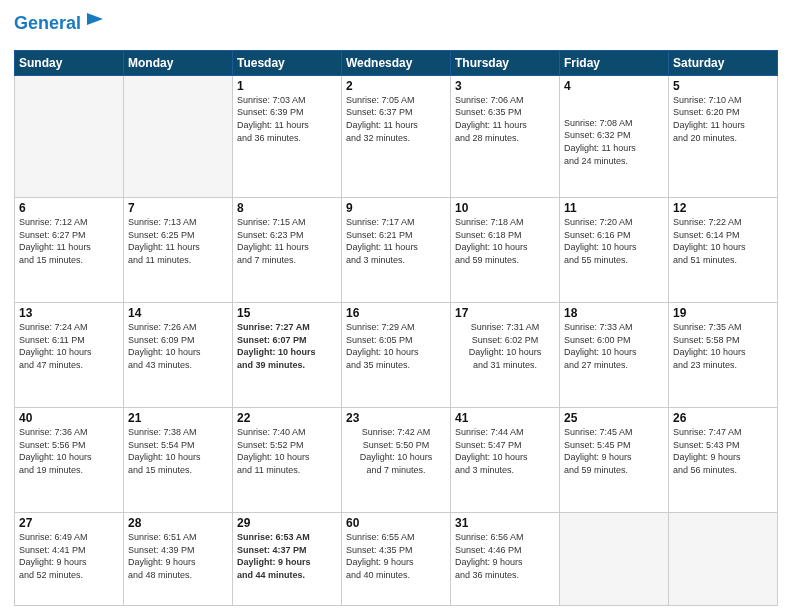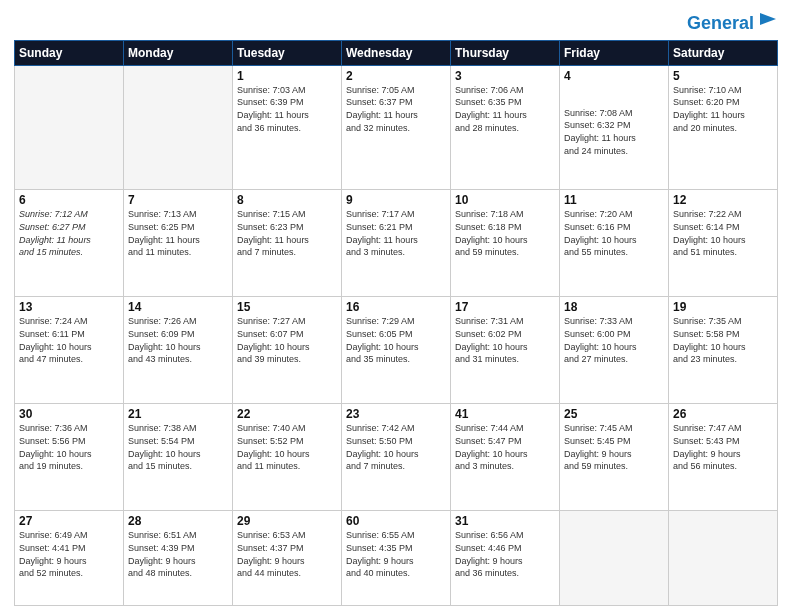--- a/index.html
+++ b/index.html
@@ -12,23 +12,23 @@
     }
     .page {
       width: 792px;
       height: 612px;
       padding: 10px 14px 6px 14px;
       display: flex;
       flex-direction: column;
     }
     .header {
       display: flex;
-      justify-content: flex-end;
+      justify-content: flex-start;
       align-items: flex-start;
-      margin-bottom: 6px;
+      margin-bottom: 16px;
     }
     .logo {
       display: flex;
       align-items: center;
       margin-top: 4px;
     }
     .logo-text {
       font-size: 18px;
       font-weight: bold;
       color: #1a3a5c;
@@ -57,21 +57,21 @@
       margin-top: 2px;
     }
     .calendar {
       flex: 1;
       border: 1px solid #ccc;
       border-collapse: collapse;
       width: 100%;
       table-layout: fixed;
     }
     .calendar th {
-      background: #0f172a;
+      background: #0c4a6e;
       color: #fff;
       font-size: 12px;
       font-weight: bold;
       padding: 5px 4px;
       text-align: left;
       border: 1px solid #1a5a9a;
     }
     .calendar td {
       vertical-align: top;
       border: 1px solid #ccc;
@@ -173,21 +173,21 @@
             <span class="day-num">5</span>
             <div class="day-info" style="white-space: pre-line;">Sunrise: 7:10 AM
 Sunset: 6:20 PM
 Daylight: 11 hours
 and 20 minutes.</div>
           </td>
         </tr>
         <tr>
           <td>
             <span class="day-num">6</span>
-            <div class="day-info" style="white-space: pre-line; font-style: italic;">Sunrise: 7:12 AM
+            <div class="day-info" style="white-space: pre-line;">Sunrise: 7:12 AM
 Sunset: 6:27 PM
 Daylight: 11 hours
 and 15 minutes.</div>
           </td>
           <td>
             <span class="day-num">7</span>
             <div class="day-info" style="white-space: pre-line;">Sunrise: 7:13 AM
 Sunset: 6:25 PM
 Daylight: 11 hours
 and 11 minutes.</div>
@@ -238,35 +238,35 @@
           </td>
           <td>
             <span class="day-num">14</span>
             <div class="day-info" style="white-space: pre-line;">Sunrise: 7:26 AM
 Sunset: 6:09 PM
 Daylight: 10 hours
 and 43 minutes.</div>
           </td>
           <td>
             <span class="day-num">15</span>
-            <div class="day-info" style="white-space: pre-line;">Sunrise: 7:27 AM
+            <div class="day-info" style="white-space: pre-line; font-weight: bold;">Sunrise: 7:27 AM
 Sunset: 6:07 PM
 Daylight: 10 hours
 and 39 minutes.</div>
           </td>
           <td>
             <span class="day-num">16</span>
             <div class="day-info" style="white-space: pre-line;">Sunrise: 7:29 AM
 Sunset: 6:05 PM
 Daylight: 10 hours
 and 35 minutes.</div>
           </td>
           <td>
             <span class="day-num">17</span>
-            <div class="day-info" style="white-space: pre-line;">Sunrise: 7:31 AM
+            <div class="day-info" style="white-space: pre-line; text-align: center;">Sunrise: 7:31 AM
 Sunset: 6:02 PM
 Daylight: 10 hours
 and 31 minutes.</div>
           </td>
           <td>
             <span class="day-num">18</span>
             <div class="day-info" style="white-space: pre-line;">Sunrise: 7:33 AM
 Sunset: 6:00 PM
 Daylight: 10 hours
 and 27 minutes.</div>
@@ -274,21 +274,21 @@
           <td>
             <span class="day-num">19</span>
             <div class="day-info" style="white-space: pre-line;">Sunrise: 7:35 AM
 Sunset: 5:58 PM
 Daylight: 10 hours
 and 23 minutes.</div>
           </td>
         </tr>
         <tr>
           <td>
-            <span class="day-num">30</span>
+            <span class="day-num">40</span>
             <div class="day-info" style="white-space: pre-line;">Sunrise: 7:36 AM
 Sunset: 5:56 PM
 Daylight: 10 hours
 and 19 minutes.</div>
           </td>
           <td>
             <span class="day-num">21</span>
             <div class="day-info" style="white-space: pre-line;">Sunrise: 7:38 AM
 Sunset: 5:54 PM
 Daylight: 10 hours
@@ -296,21 +296,21 @@
           </td>
           <td>
             <span class="day-num">22</span>
             <div class="day-info" style="white-space: pre-line;">Sunrise: 7:40 AM
 Sunset: 5:52 PM
 Daylight: 10 hours
 and 11 minutes.</div>
           </td>
           <td>
             <span class="day-num">23</span>
-            <div class="day-info" style="white-space: pre-line;">Sunrise: 7:42 AM
+            <div class="day-info" style="white-space: pre-line; text-align: center;">Sunrise: 7:42 AM
 Sunset: 5:50 PM
 Daylight: 10 hours
 and 7 minutes.</div>
           </td>
           <td>
             <span class="day-num">41</span>
             <div class="day-info" style="white-space: pre-line;">Sunrise: 7:44 AM
 Sunset: 5:47 PM
 Daylight: 10 hours
 and 3 minutes.</div>
@@ -340,21 +340,21 @@
           </td>
           <td>
             <span class="day-num">28</span>
             <div class="day-info" style="white-space: pre-line;">Sunrise: 6:51 AM
 Sunset: 4:39 PM
 Daylight: 9 hours
 and 48 minutes.</div>
           </td>
           <td>
             <span class="day-num">29</span>
-            <div class="day-info" style="white-space: pre-line;">Sunrise: 6:53 AM
+            <div class="day-info" style="white-space: pre-line; font-weight: bold;">Sunrise: 6:53 AM
 Sunset: 4:37 PM
 Daylight: 9 hours
 and 44 minutes.</div>
           </td>
           <td>
             <span class="day-num">60</span>
             <div class="day-info" style="white-space: pre-line;">Sunrise: 6:55 AM
 Sunset: 4:35 PM
 Daylight: 9 hours
 and 40 minutes.</div>

